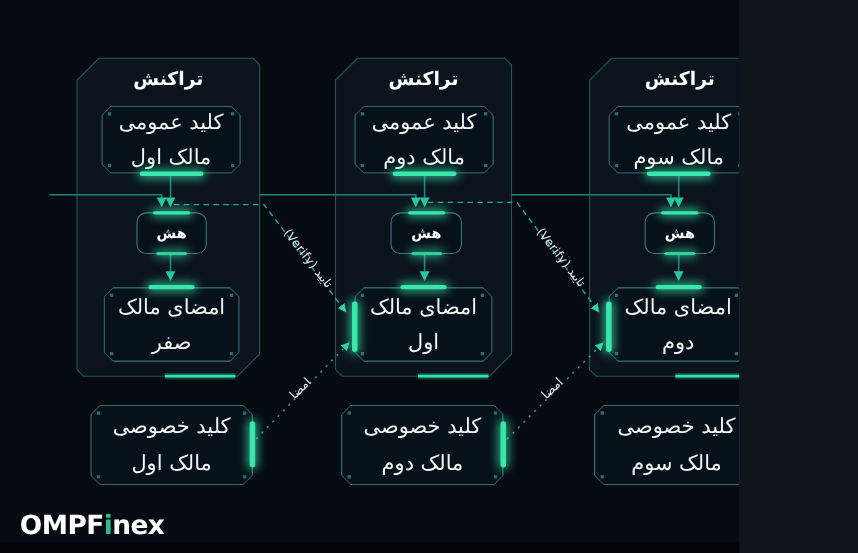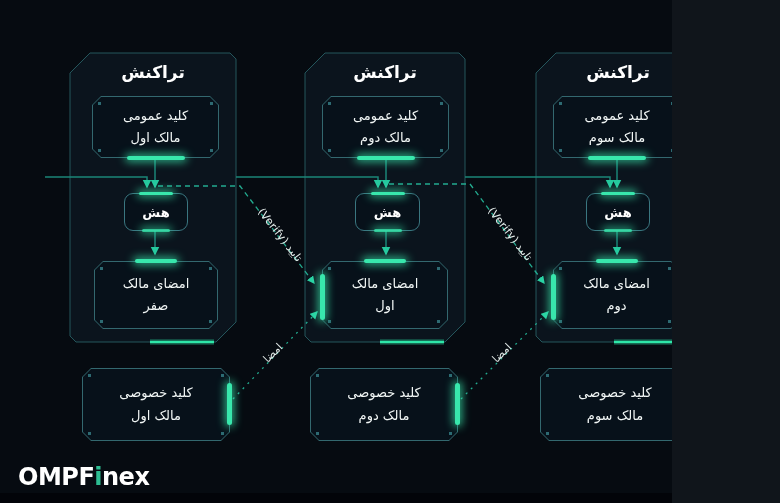--- a/index.html
+++ b/index.html
@@ -20,21 +20,21 @@
   .chbox{
     position:absolute;inset:0;background:#33686f;
     clip-path:polygon(9px 0,calc(100% - 9px) 0,100% 9px,100% calc(100% - 9px),calc(100% - 9px) 100%,9px 100%,0 calc(100% - 9px),0 9px);
   }
   .chbox .fill{
     position:absolute;inset:1px;background:#07111a;
     clip-path:polygon(8px 0,calc(100% - 8px) 0,100% 8px,100% calc(100% - 8px),calc(100% - 8px) 100%,8px 100%,0 calc(100% - 8px),0 8px);
     display:flex;flex-direction:column;align-items:center;justify-content:center;
     direction:rtl;text-align:center;
   }
-  .chbox .ln{font-size:13px;line-height:1.7;color:#f2f7f6;}
+  .chbox .ln{font-size:19px;line-height:1.7;color:#f2f7f6;}
   .c4{position:absolute;left:6px;top:6px;width:3px;height:3px;background:#2d6a72;}
   .pk .c4{box-shadow:112px 0 0 #2d6a72,0 47px 0 #2d6a72,112px 47px 0 #2d6a72;}
   .sig .c4{box-shadow:109px 0 0 #2d6a72,0 53px 0 #2d6a72,109px 53px 0 #2d6a72;}
   .priv .c4{box-shadow:133px 0 0 #2d6a72,0 58px 0 #2d6a72,133px 58px 0 #2d6a72;}
   .hashbox{
     position:absolute;z-index:2;background:#07111a;
     border:1px solid #3a7680;border-radius:9px;
     display:flex;align-items:center;justify-content:center;
     font-size:13px;font-weight:bold;color:#ffffff;direction:rtl;
   }

